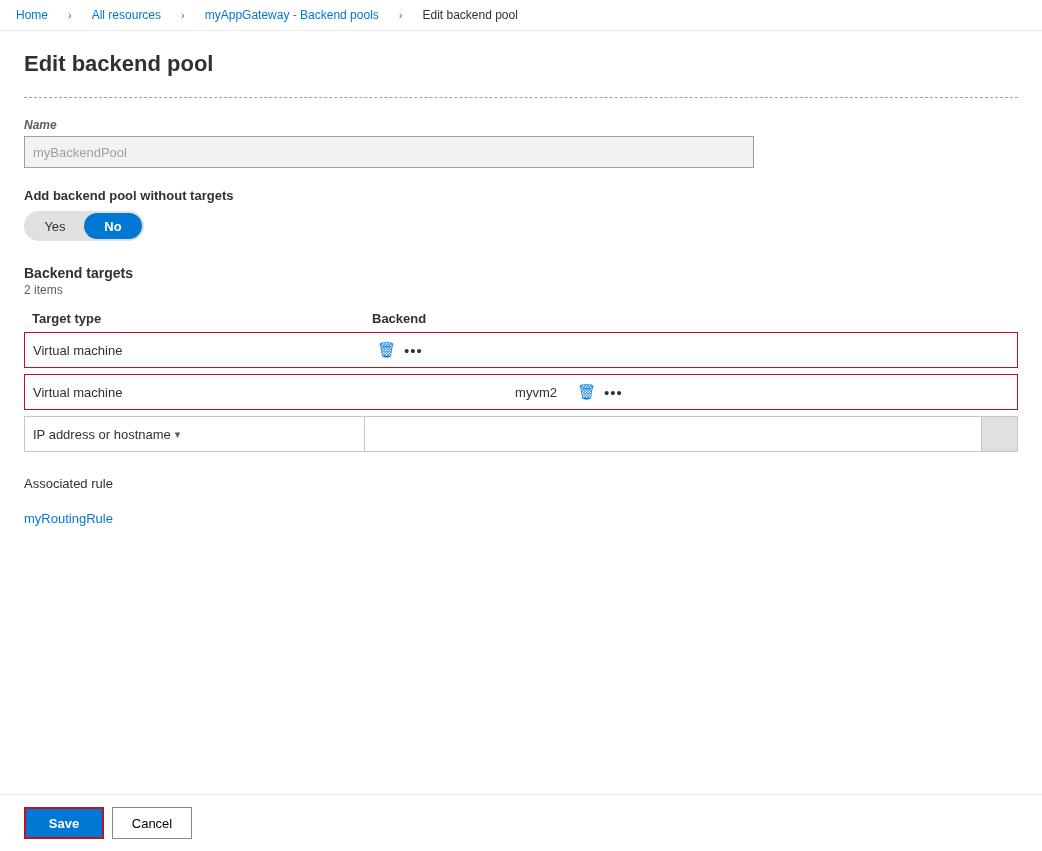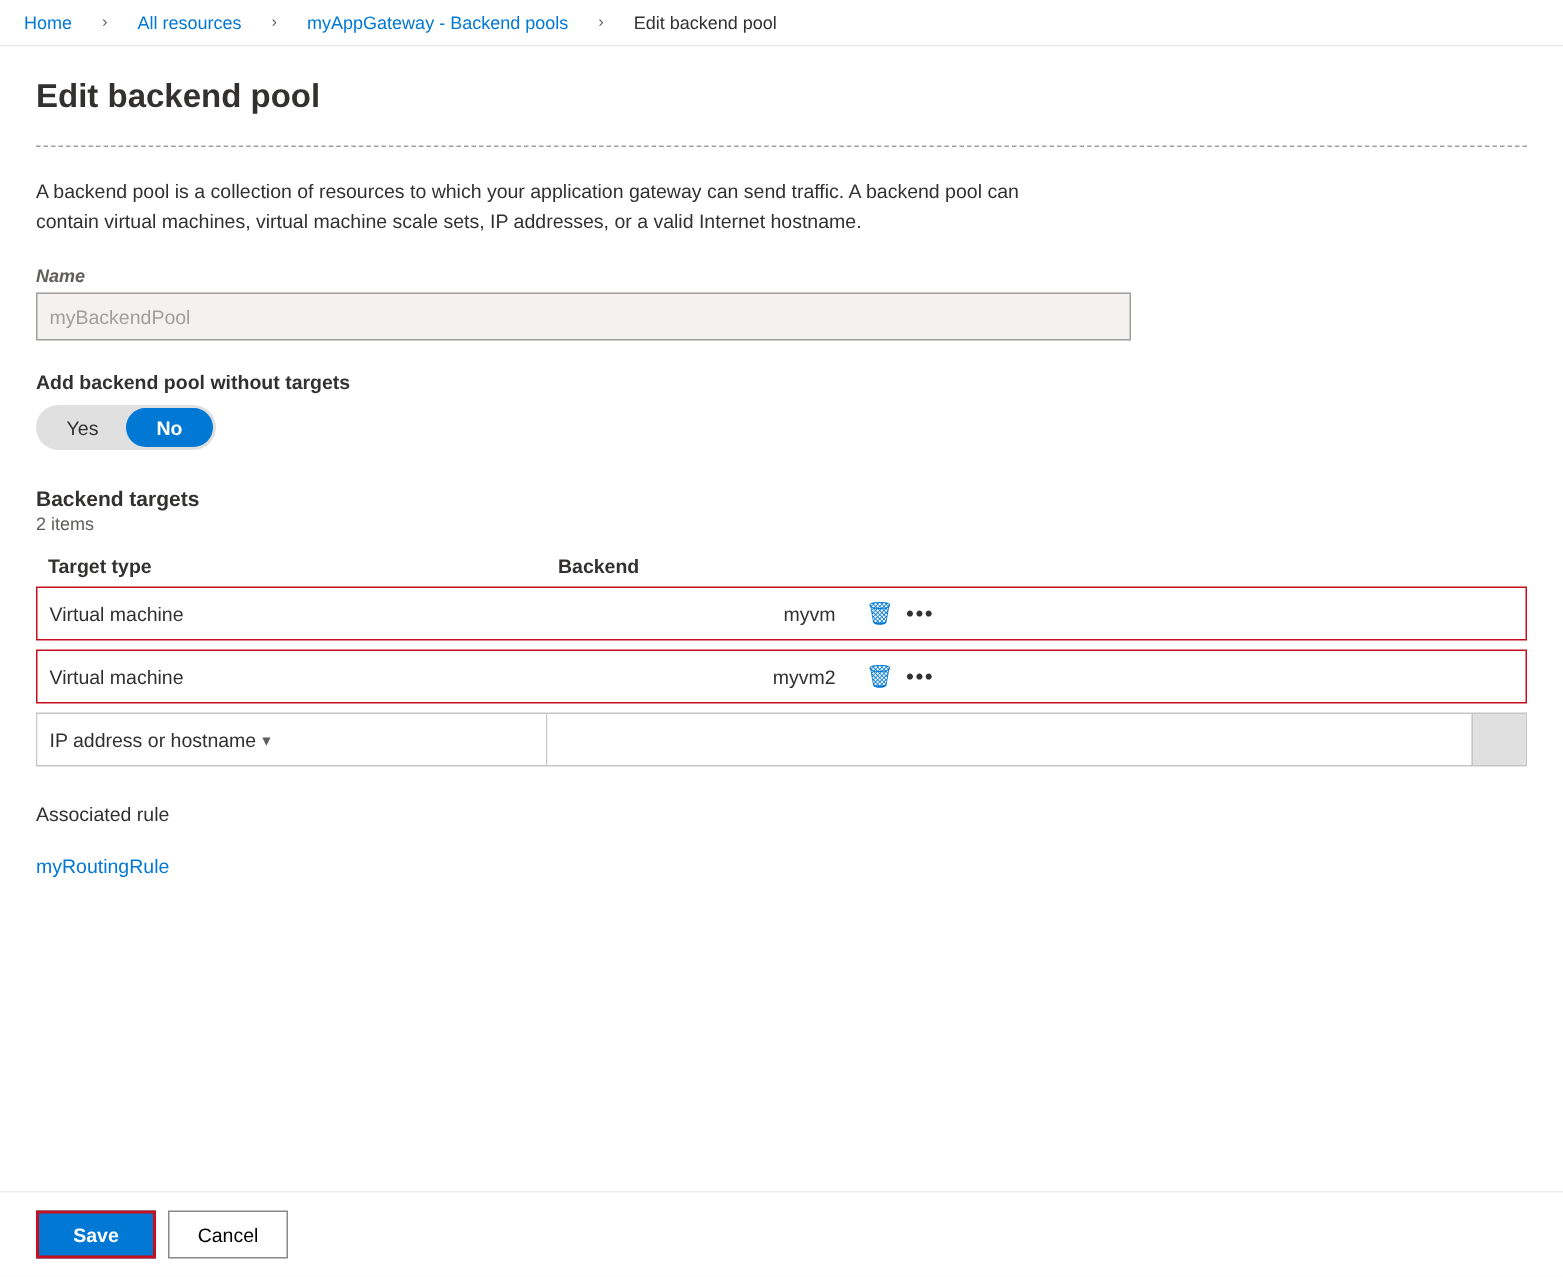--- a/index.html
+++ b/index.html
@@ -278,21 +278,20 @@
     <span class="breadcrumb-sep">›</span>
     <a class="breadcrumb-link">myAppGateway - Backend pools</a>
     <span class="breadcrumb-sep">›</span>
     <span class="breadcrumb-current">Edit backend pool</span>
   </div>
 
   <div class="main-content">
     <h1 class="page-title">Edit backend pool</h1>
     <div class="dashed-border-top"></div>
 
-    <p class="description">A backend pool is a collection of resources to which your application gateway can send traffic. A backend pool can contain virtual machines, virtual machine scale sets, IP addresses, or a valid Internet hostname.</p>
 
     
     <div class="field-label">Name</div>
     <input class="field-input" type="text" disabled="" value="myBackendPool" style="">
 
     
     <div class="section-label">Add backend pool without targets</div>
     <div class="toggle-group">
       <div class="toggle-option inactive">Yes</div>
       <div class="toggle-option active">No</div>
@@ -305,21 +304,20 @@
     
     <div class="table-header">
       <div class="table-header-cell">Target type</div>
       <div class="table-header-cell">Backend</div>
       <div class="table-header-cell"></div>
     </div>
 
     
     <div class="table-row">
       <div class="table-cell">Virtual machine</div>
-      <div class="table-cell target-value">myvm</div>
       <div class="table-cell actions">
         <span class="icon-trash">🗑</span>
         <span class="icon-more">•••</span>
       </div>
     </div>
 
     
     <div class="table-row">
       <div class="table-cell">Virtual machine</div>
       <div class="table-cell target-value">myvm2</div>

